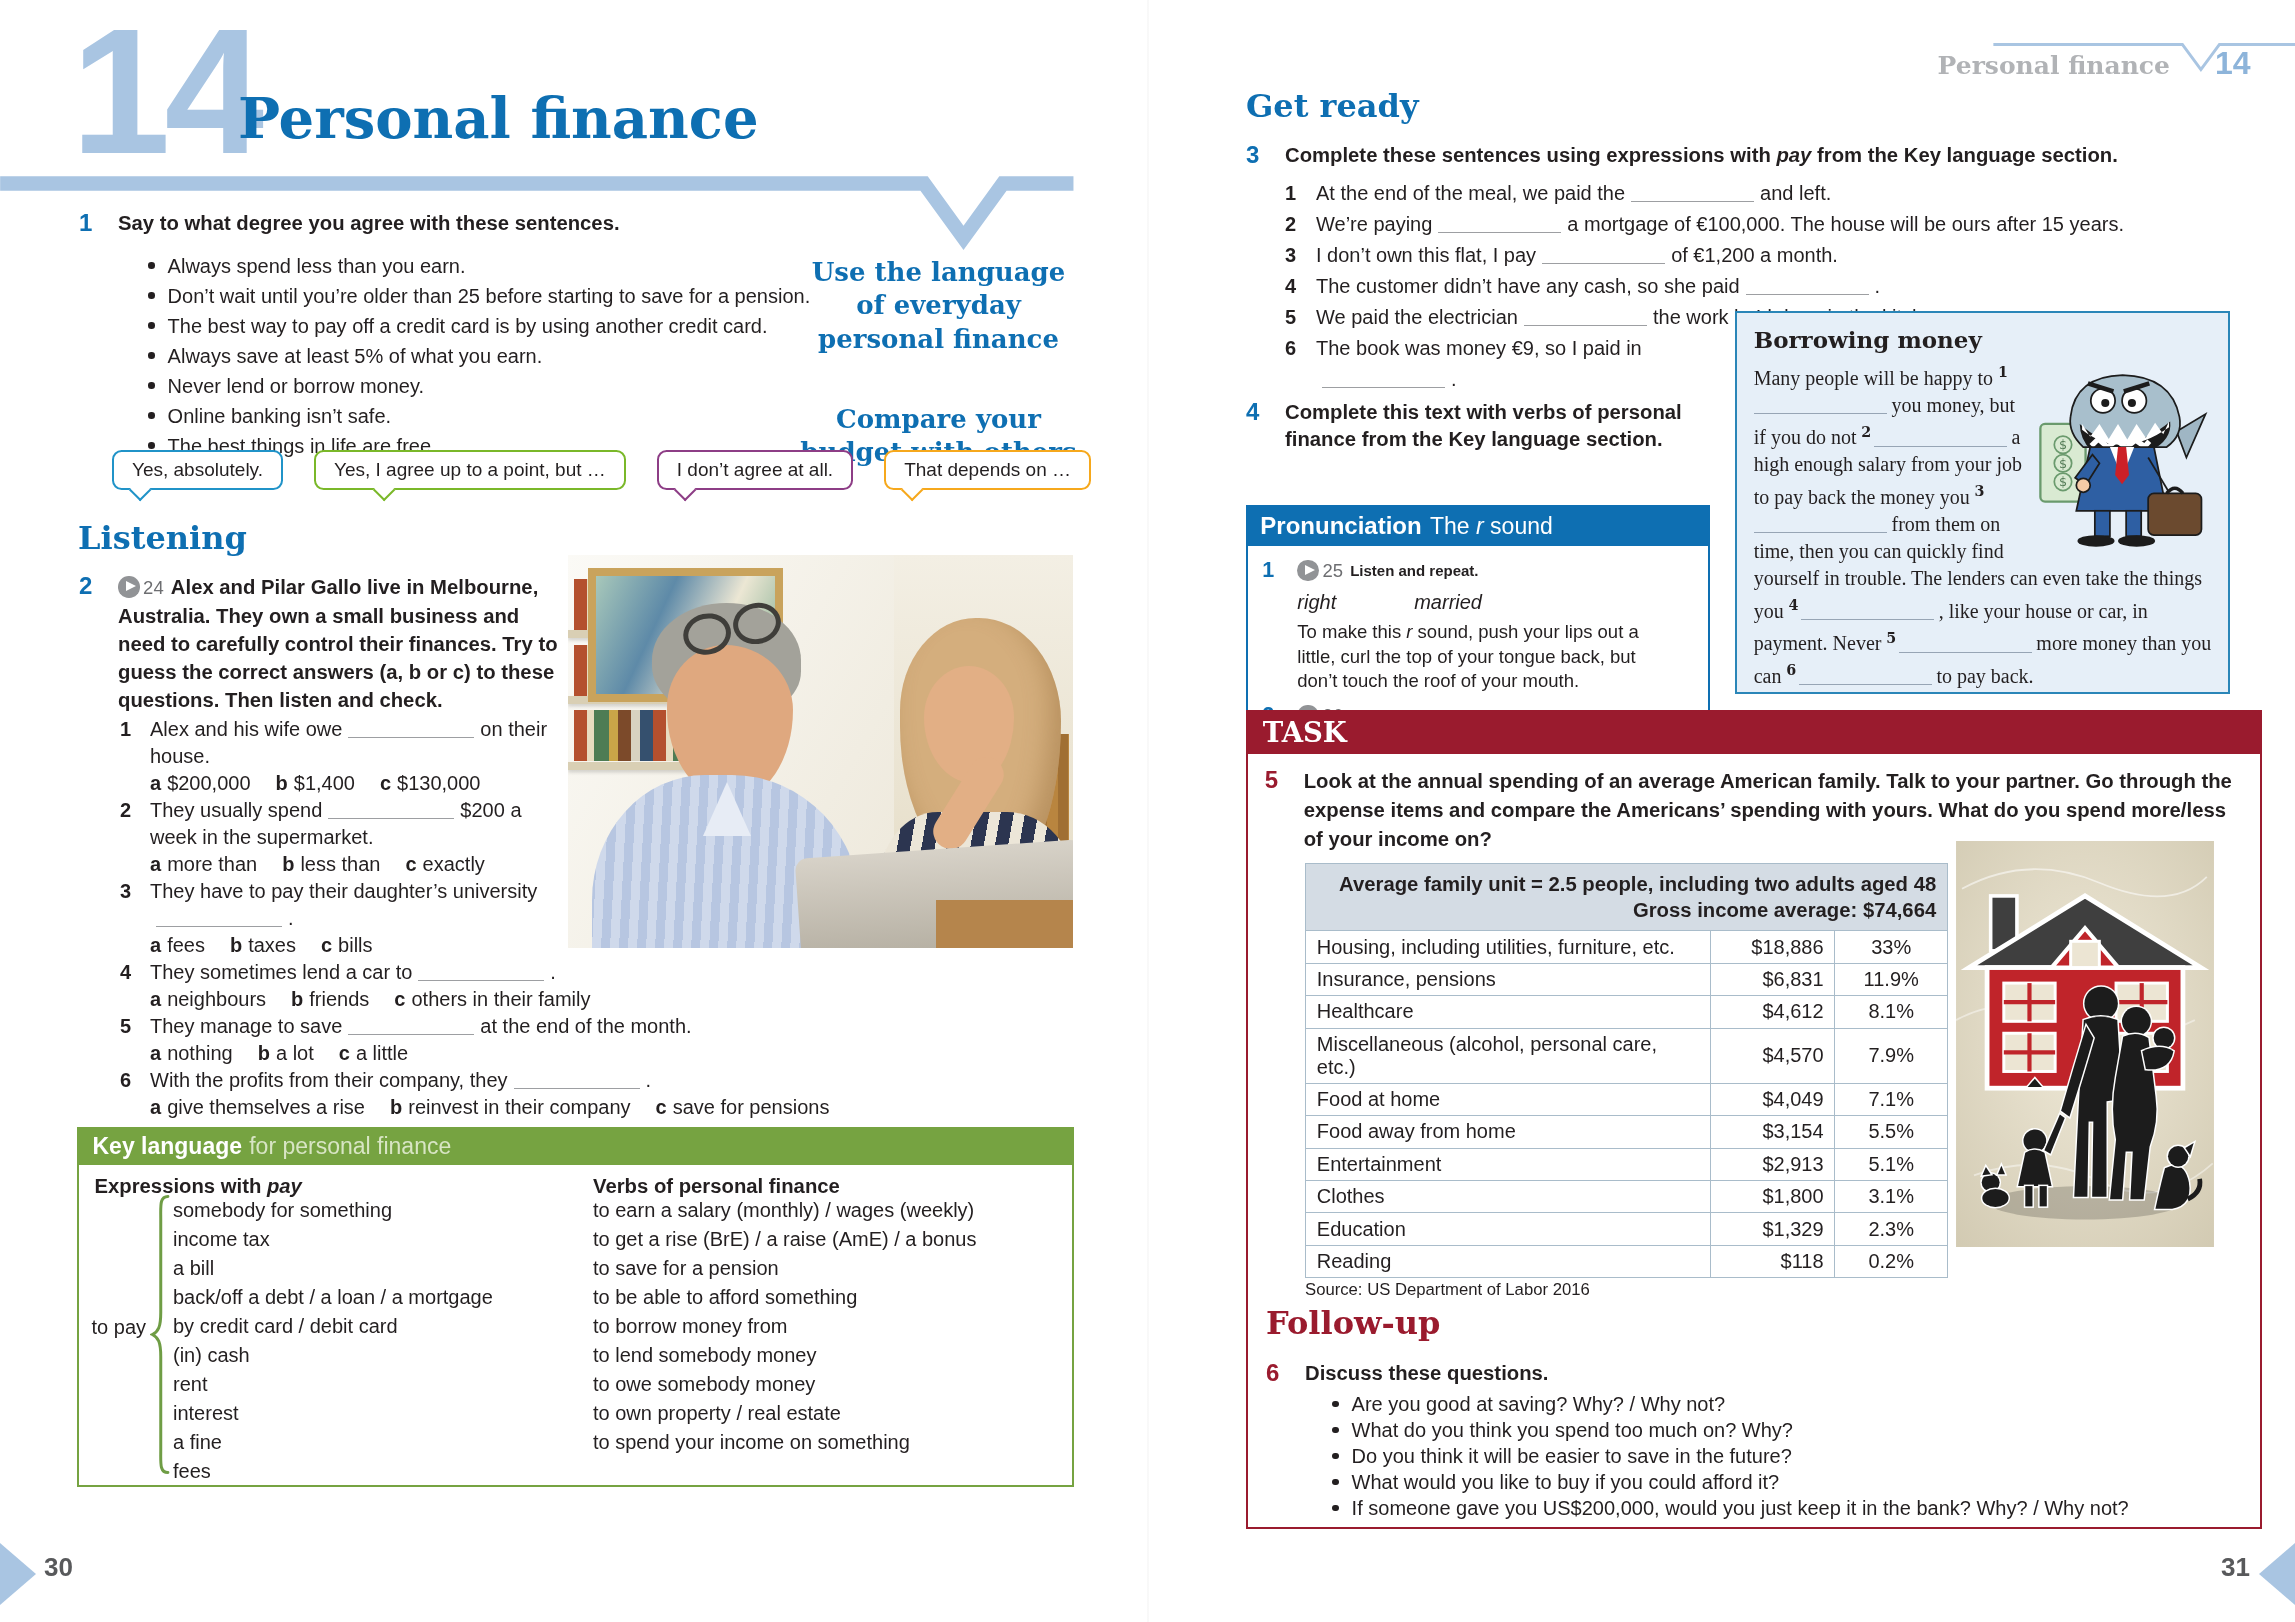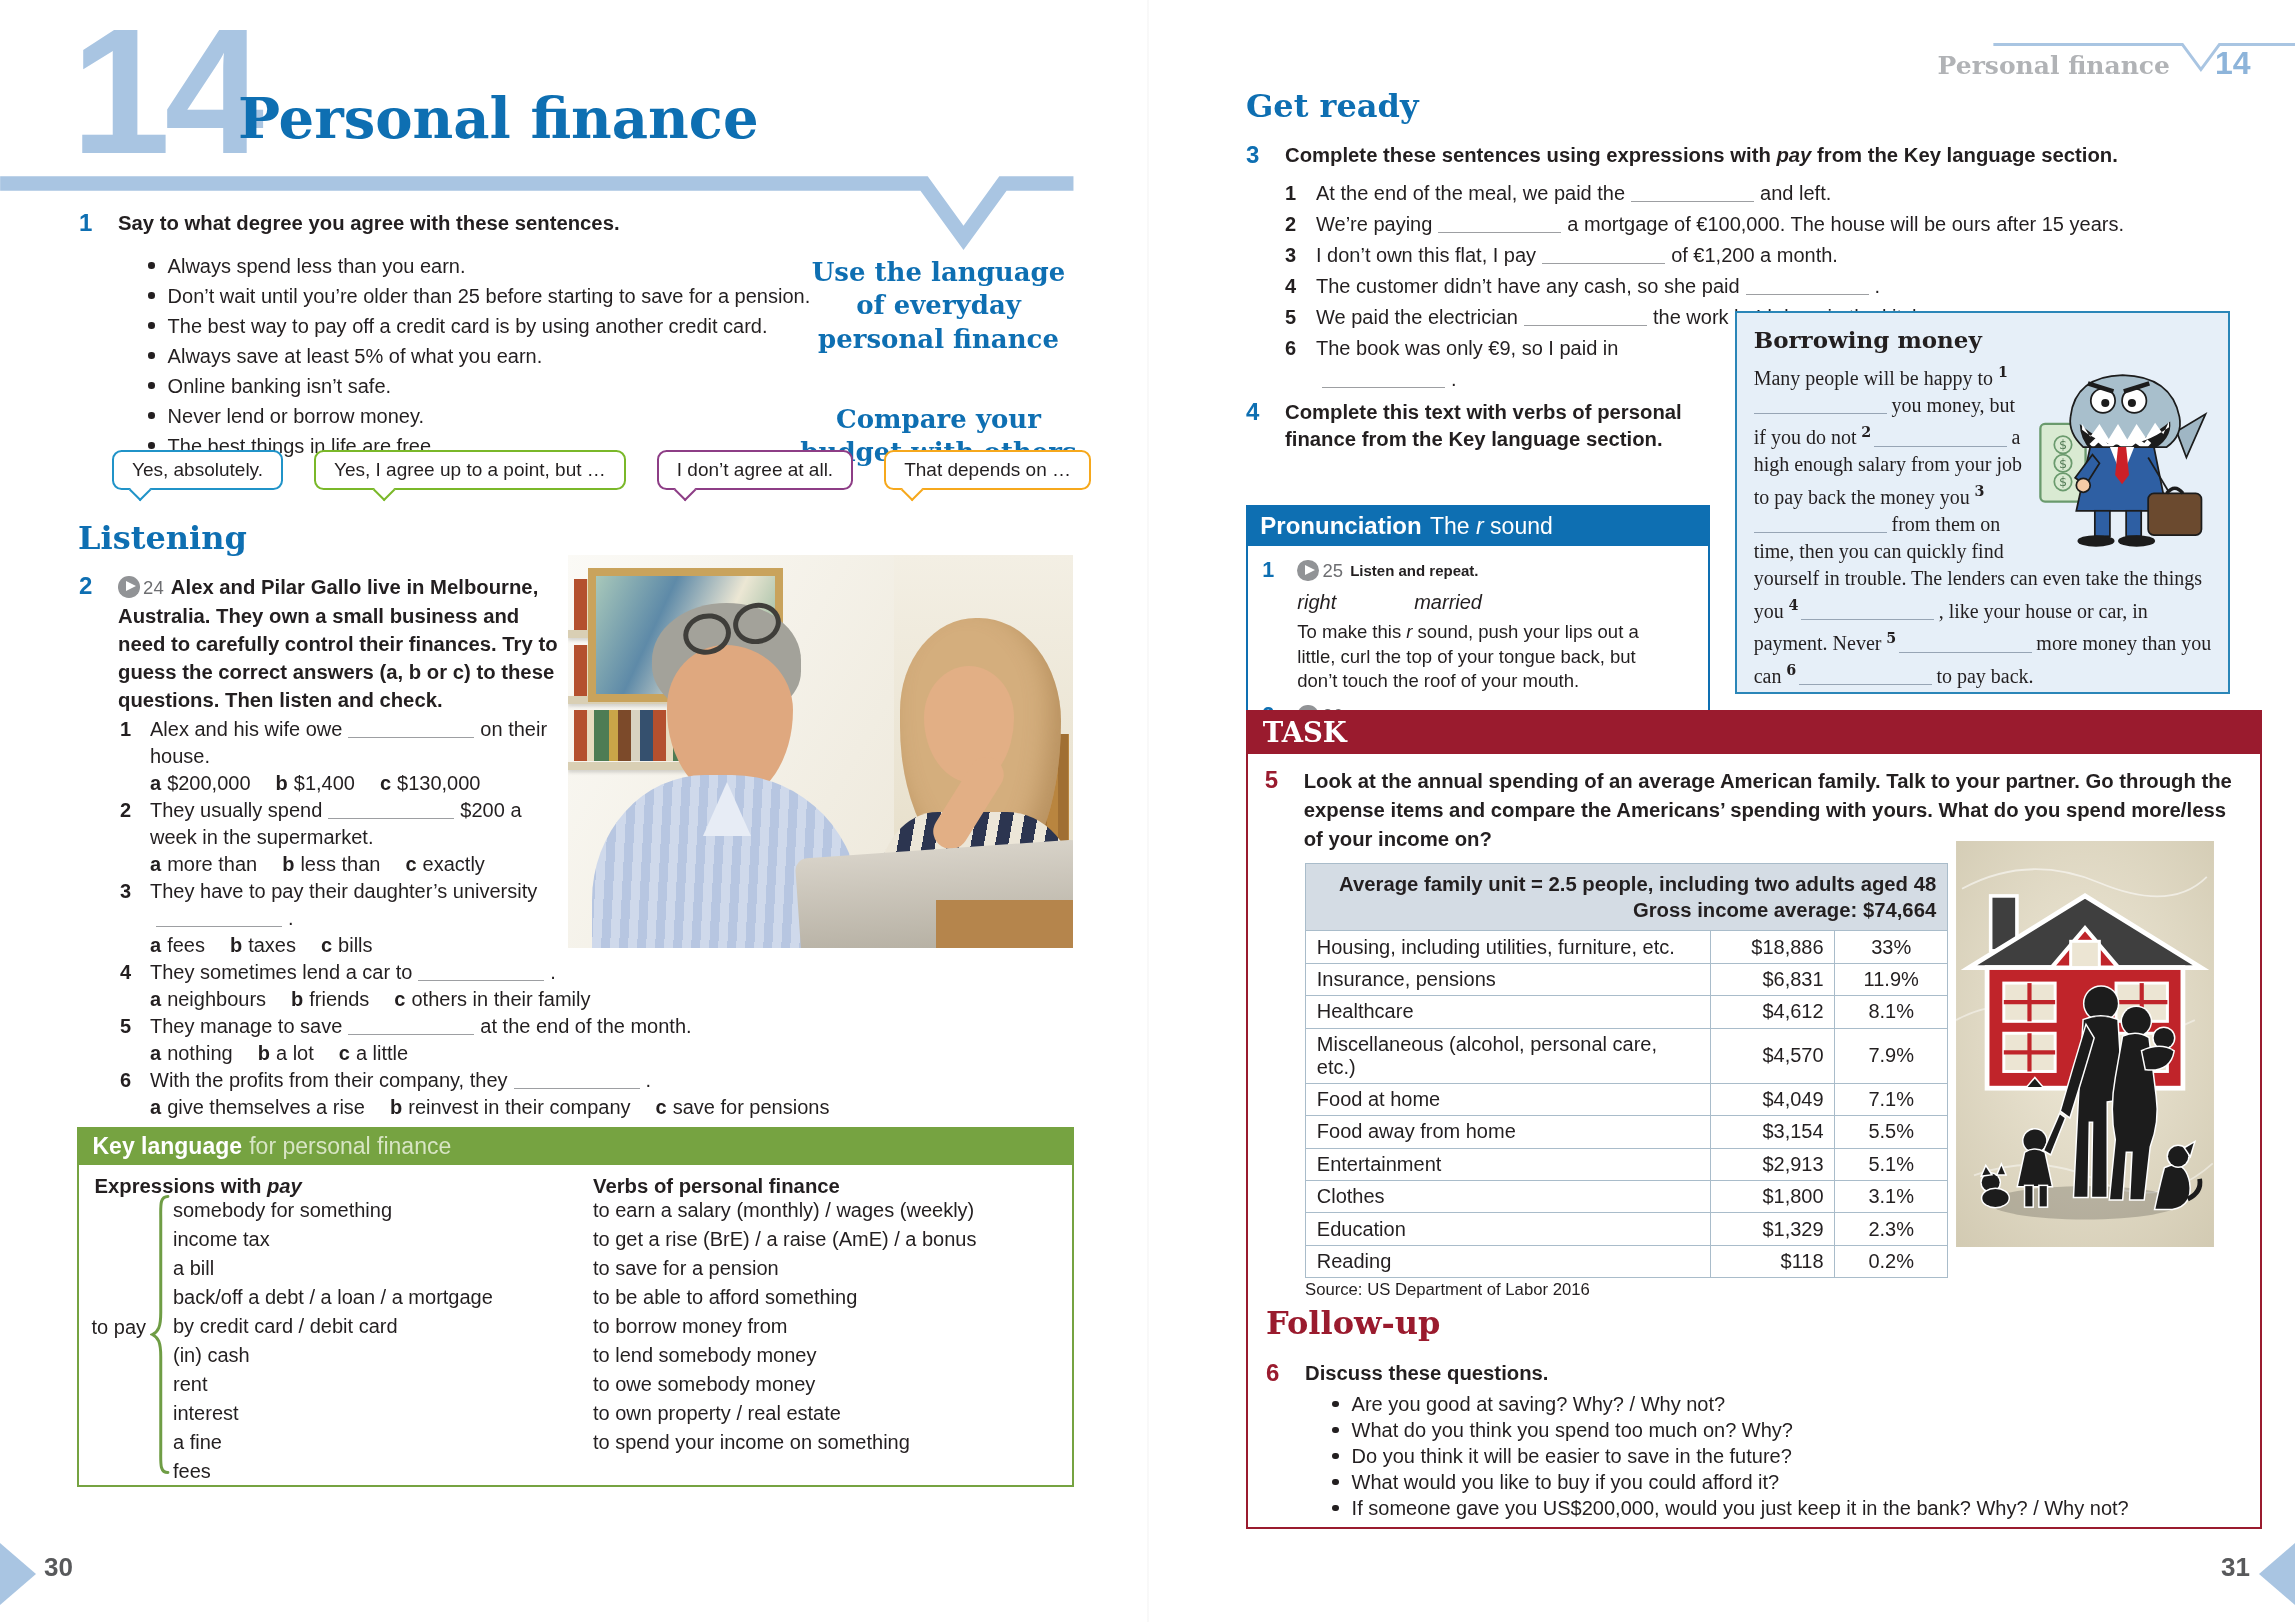--- a/index.html
+++ b/index.html
@@ -203,25 +203,25 @@
     <li>
         <span class="dot"></span>
         <span>The best way to pay off a credit card is by using another credit card.</span>
       </li>
     <li>
         <span class="dot"></span>
         <span>Always save at least 5% of what you earn.</span>
       </li>
     <li>
         <span class="dot"></span>
-        <span>Online banking isn’t safe.</span>
+        <span>Never lend or borrow money.</span>
       </li>
     <li>
         <span class="dot"></span>
-        <span>Never lend or borrow money.</span>
+        <span>Online banking isn’t safe.</span>
       </li>
     <li>
         <span class="dot"></span>
         <span>The best things in life are free.</span>
       </li>
   </ul>
 
   <div class="abs bubbles">
     <div class="bubble b1"><span>Yes, absolutely.</span></div>
     <div class="bubble b2"><span>Yes, I agree up to a point, but …</span></div>
@@ -390,21 +390,21 @@
     <div class="gr">
       <span class="qn">4</span>
       <div class="qb"><span>The customer didn’t have any cash, so she paid</span><span class="blank"></span><span>.</span></div>
     </div>
     <div class="gr">
       <span class="qn">5</span>
       <div class="qb"><span>We paid the electrician</span><span class="blank"></span><span>the work he’d done in the kitchen.</span></div>
     </div>
     <div class="gr">
       <span class="qn">6</span>
-      <div class="qb narrow6"><span>The book was only €9, so I paid in</span><span class="blank"></span><span>.</span></div>
+      <div class="qb narrow6"><span>The book was money €9, so I paid in</span><span class="blank"></span><span>.</span></div>
     </div>
   </div>
 
   <div class="abs borrow">
     <h3>Borrowing money</h3>
     <div class="borrow-text">
       <svg class="shark" viewBox="0 0 300 340" role="img" aria-label="Cartoon loan shark holding money and briefcase" style="font-size:33px">
         <rect x="10" y="112" width="78" height="134" rx="8" fill="#d9ead2" stroke="#6a9a6d" stroke-width="4"></rect>
         <circle cx="49" cy="148" r="15" fill="none" stroke="#6a9a6d" stroke-width="3"></circle>
         <circle cx="49" cy="180" r="15" fill="none" stroke="#6a9a6d" stroke-width="3"></circle>

